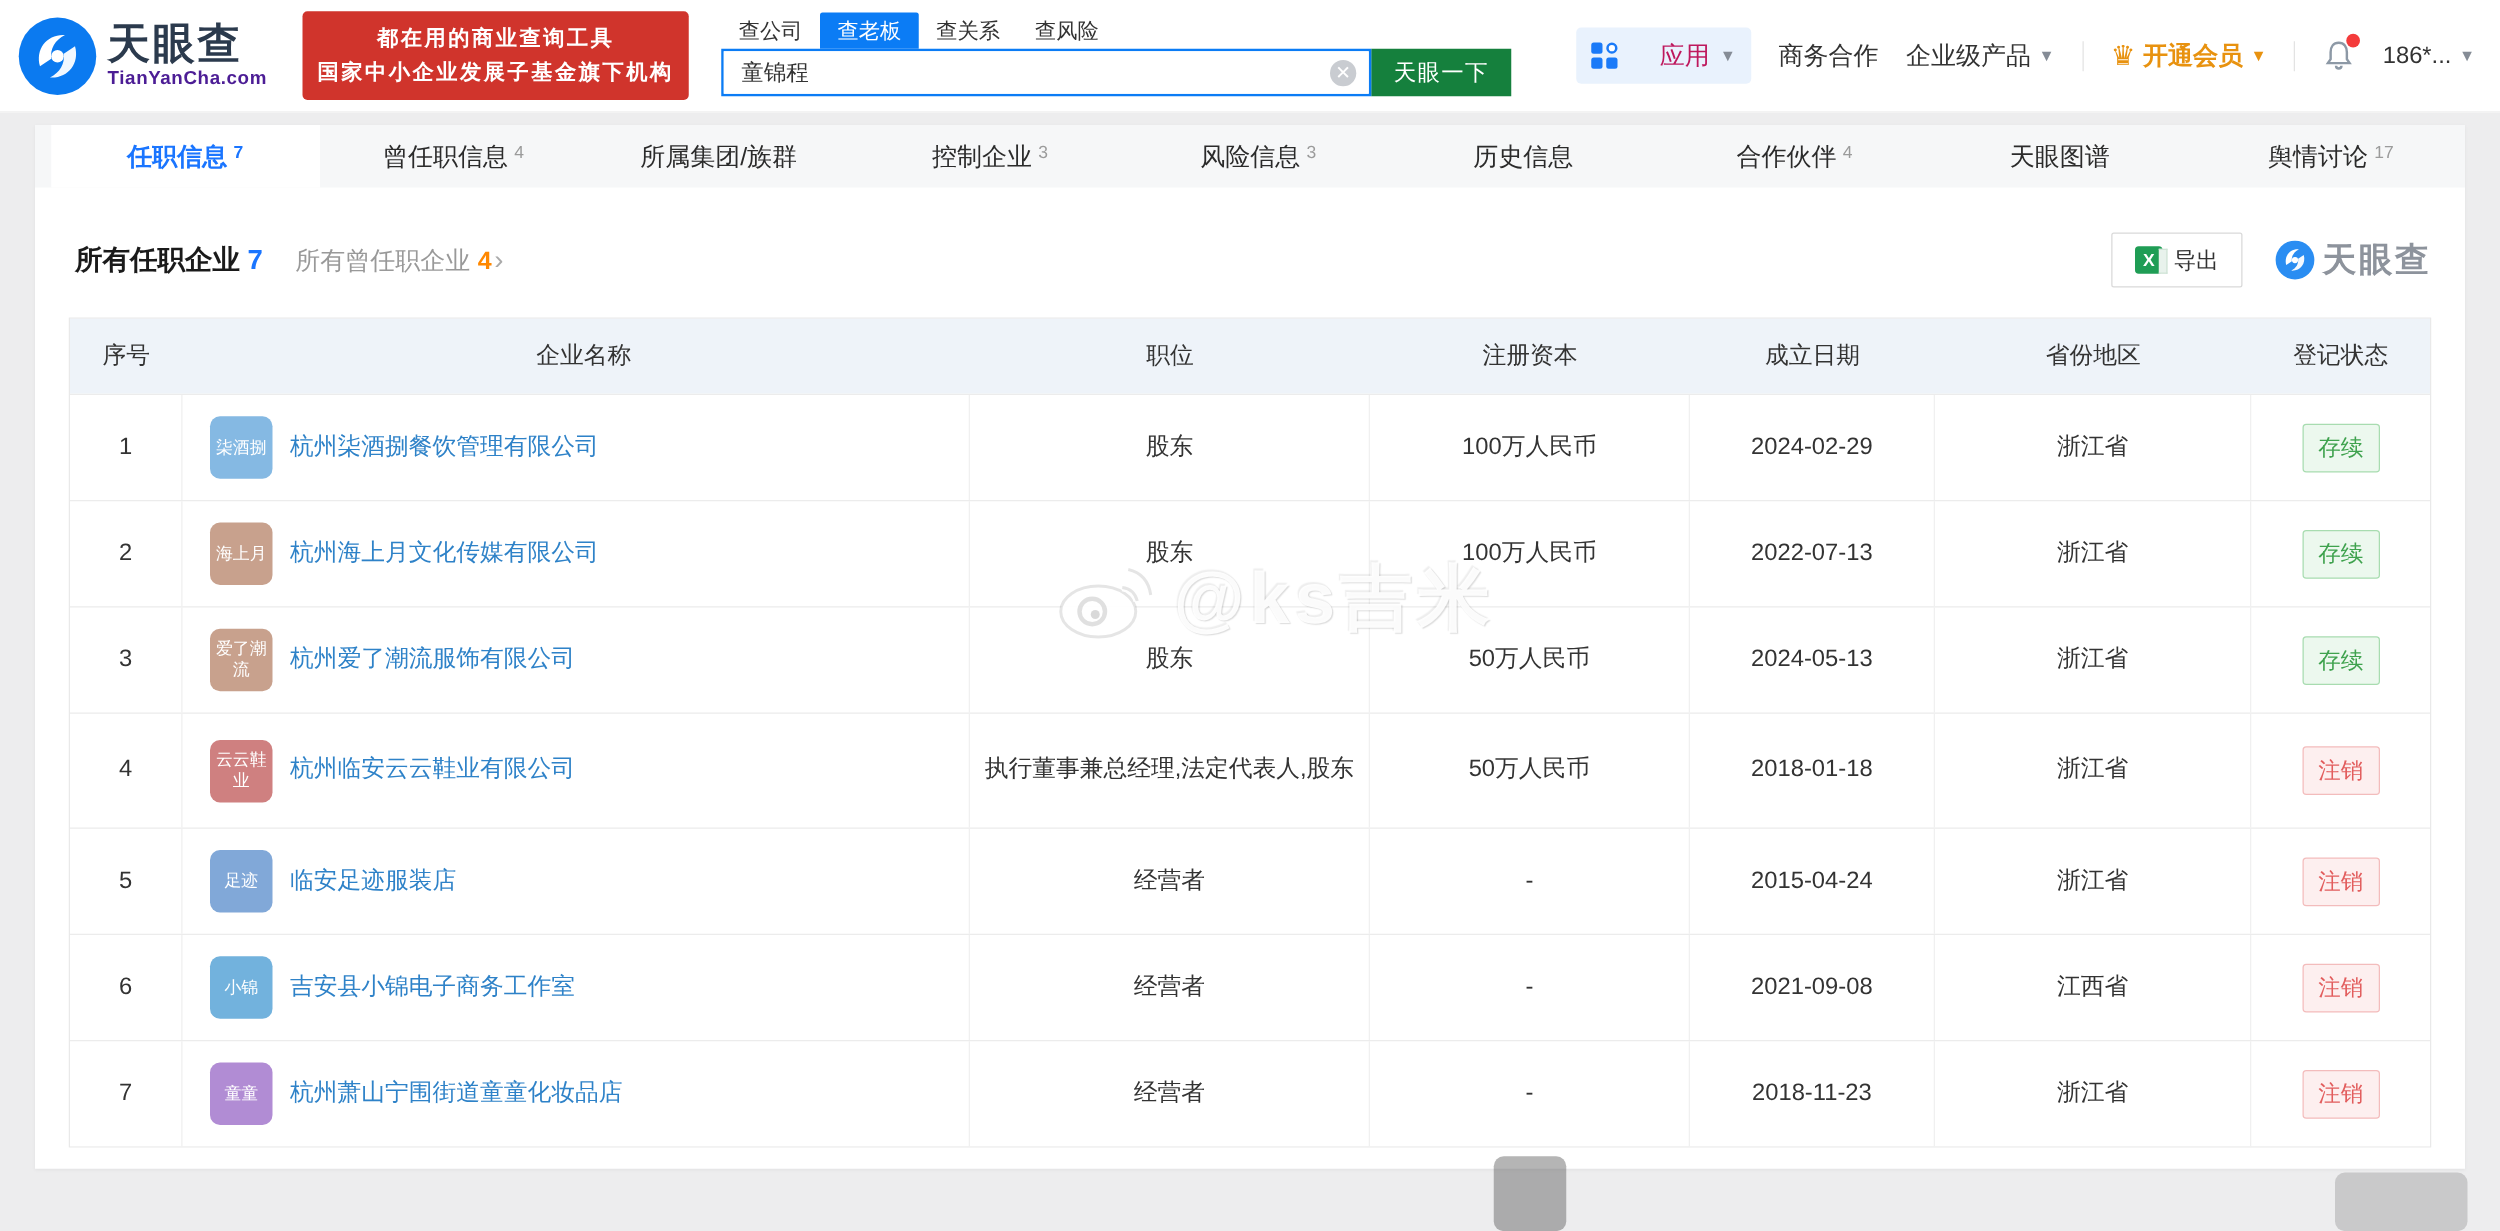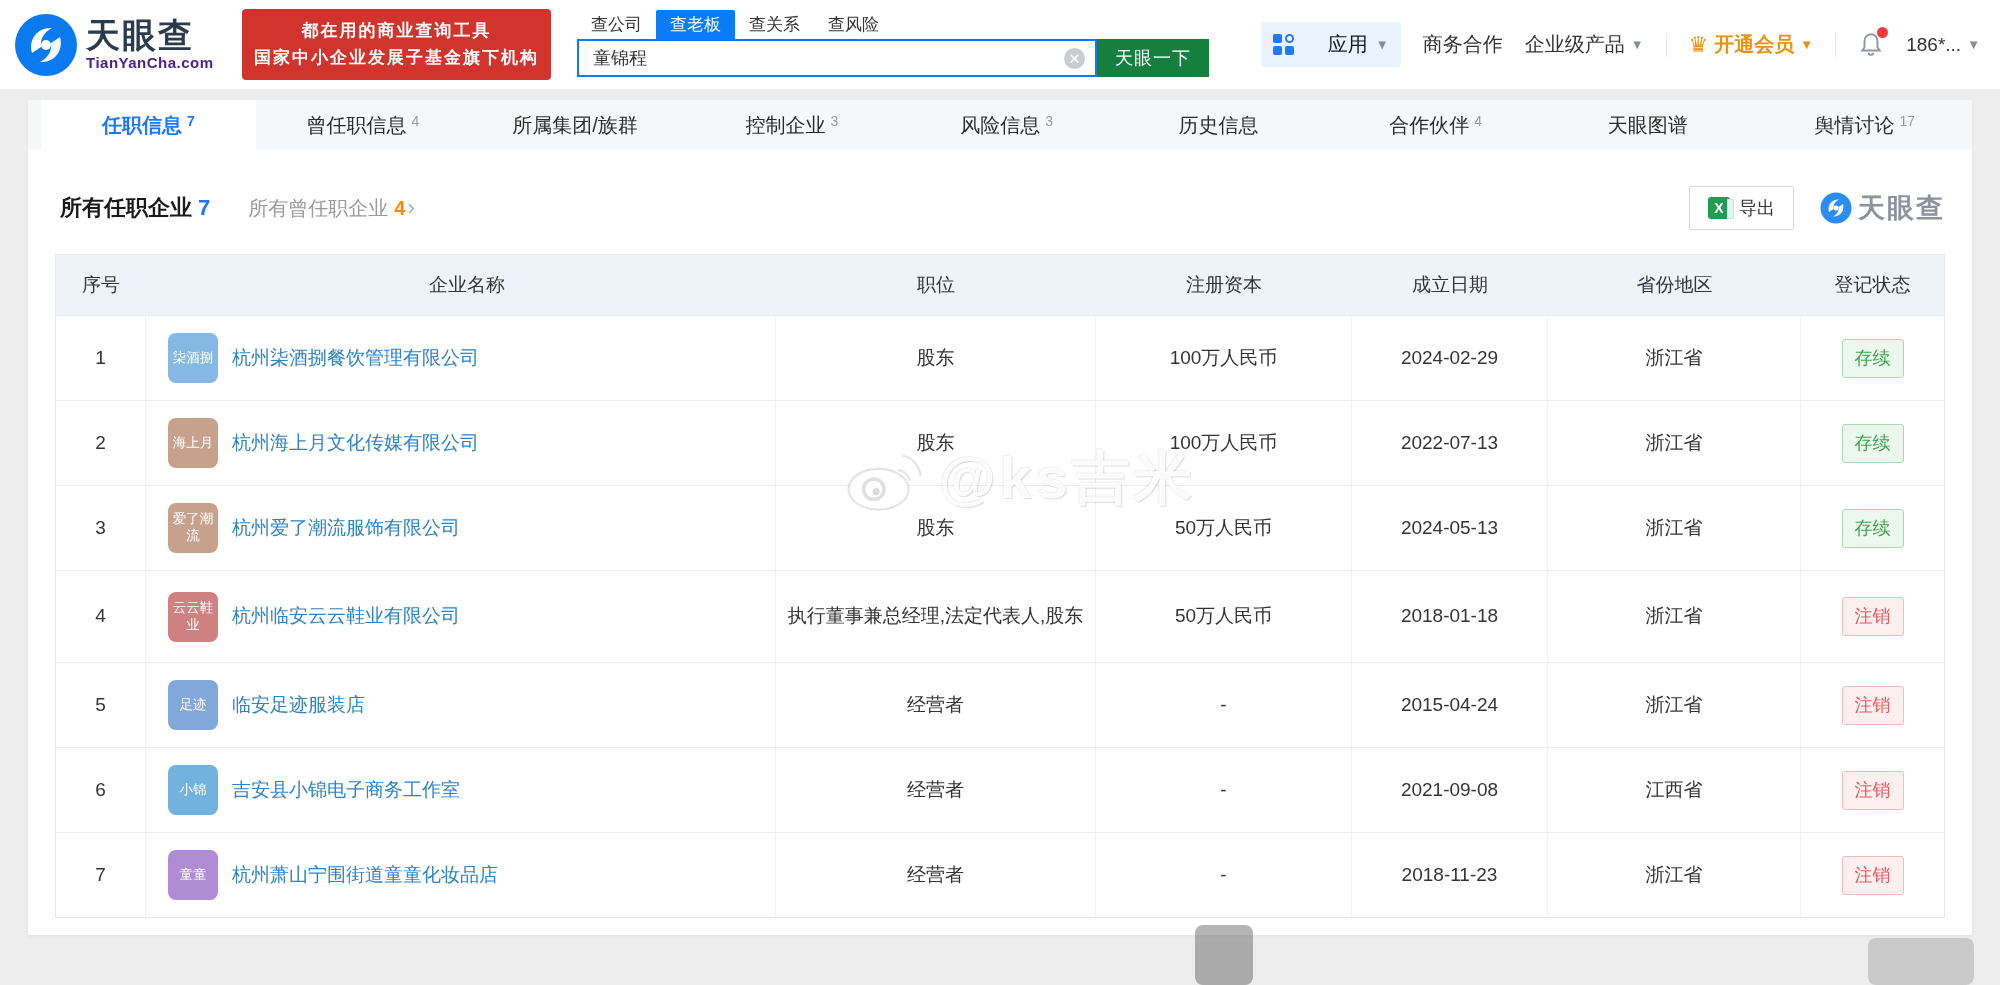--- a/index.html
+++ b/index.html
@@ -21,21 +21,21 @@
   .search-tab { font-size:17px; color:#333; padding:3px 14px; cursor:pointer; white-space:nowrap;margin-top:44px; }
   .search-tab.active { background:#0b7cf5; color:#fff; border-radius:2px 2px 0 0; }
   .search-row { display:flex; }
   .search-input-wrap { position:relative; width:520px; height:38px; border:2px solid #0b7cf5; background:#fff; }
   .search-input-wrap input { width:100%; height:100%; border:none; outline:none; font-size:18px; color:#333; padding:0 44px 0 14px; font-family:inherit; }
   .clear-btn { position:absolute; right:10px; top:7px; width:21px; height:21px; border-radius:50%; background:#c9ccd1; color:#fff; font-size:15px; line-height:21px; text-align:center; cursor:pointer; }
   .search-btn { width:112px; height:38px; background:#15803d; color:#fff; border:none; font-size:18px; cursor:pointer; font-family:Liberation Mono, monospace; letter-spacing:1px; }
 
   .top-nav { margin-left:auto; display:flex; align-items:center; gap:22px; flex:0 0 auto; }
   .apps-chip { display:flex; align-items:center; gap:8px; background:#e9f2fd; border-radius:4px; padding:9px 12px; cursor:pointer; }
-  .apps-chip .label { font-size:20px; color:#0f172a;margin-left:25px; }
+  .apps-chip .label { font-size:20px; color:#be185d;margin-left:25px; }
   .grid-icon { width:22px; height:22px; display:grid; grid-template-columns:9px 9px; grid-template-rows:9px 9px; gap:3px; }
   .grid-icon i { background:#1a7af8; border-radius:2px; }
   .grid-icon i.circ { background:#fff; border:2.5px solid #1a7af8; border-radius:50%; }
   .caret { font-size:13px; color:#858c96; }
   .nav-link { font-size:20px; color:#333; cursor:pointer; white-space:nowrap; display:flex; align-items:center; gap:6px; }
   .v-div { width:1px; height:24px; background:#e3e3e3; }
   .vip { color:#e8920f; font-weight:bold; }
   .vip .crown { font-size:22px; }
   .vip .caret { color:#e8920f; }
   .bell-wrap { position:relative; cursor:pointer; width:26px; height:30px; }
@@ -47,21 +47,21 @@
 
   .main-tabs { height:50px; background:#f6f7f8; display:flex;padding-left:13px; }
   .main-tab { flex:1; display:flex; align-items:center; justify-content:center; font-size:20px; color:#2b2b2b; cursor:pointer; white-space:nowrap; }
   .main-tab .cnt { font-size:14px; color:#9b9b9b; margin-left:5px; position:relative; top:-4px; }
   .main-tab.active { background:#fff; color:#1a75ff; font-weight:bold; }
   .main-tab.active .cnt { color:#1a75ff; }
 
   .section-head { display:flex; align-items:center; padding:36px 27px 24px 32px; }
   .sec-title { font-size:22px; font-weight:bold; color:#1a1a1a; }
   .sec-title .cnt { color:#1a75ff; margin-left:6px; }
-  .sec-secondary { font-size:20px; color:#999; margin-left:38px; cursor:pointer; }
+  .sec-secondary { font-size:20px; color:#999; margin-left:26px; cursor:pointer; }
   .sec-secondary .cnt { color:#ff8800; font-weight:bold; margin-left:6px; }
   .sec-secondary .chev { color:#aaa; margin-left:2px; font-size:22px; }
   .sec-right { margin-left:auto; display:flex; align-items:center; gap:26px; }
   .export-btn { display:flex; align-items:center; gap:9px; border:1px solid #d9d9d9; background:#fff; border-radius:2px; padding:9px 18px; font-size:18px; color:#333; cursor:pointer; font-family:inherit; }
   .xls-icon { width:22px; height:22px; background:#1f9d55; border-radius:3px; color:#fff; font-size:14px; font-weight:bold; line-height:22px; text-align:center; position:relative; }
   .xls-icon::after { content:""; position:absolute; right:-4px; top:2px; width:6px; height:18px; background:#e8f2ec; border:1px solid #cfe3d6; border-left:none; }
   .mini-logo { display:flex; align-items:center; gap:6px; }
   .mini-logo .mark { width:32px; height:32px; }
   .mini-logo .txt { font-size:27px; font-weight:bold; color:#8d939c; letter-spacing:2px; }
 

